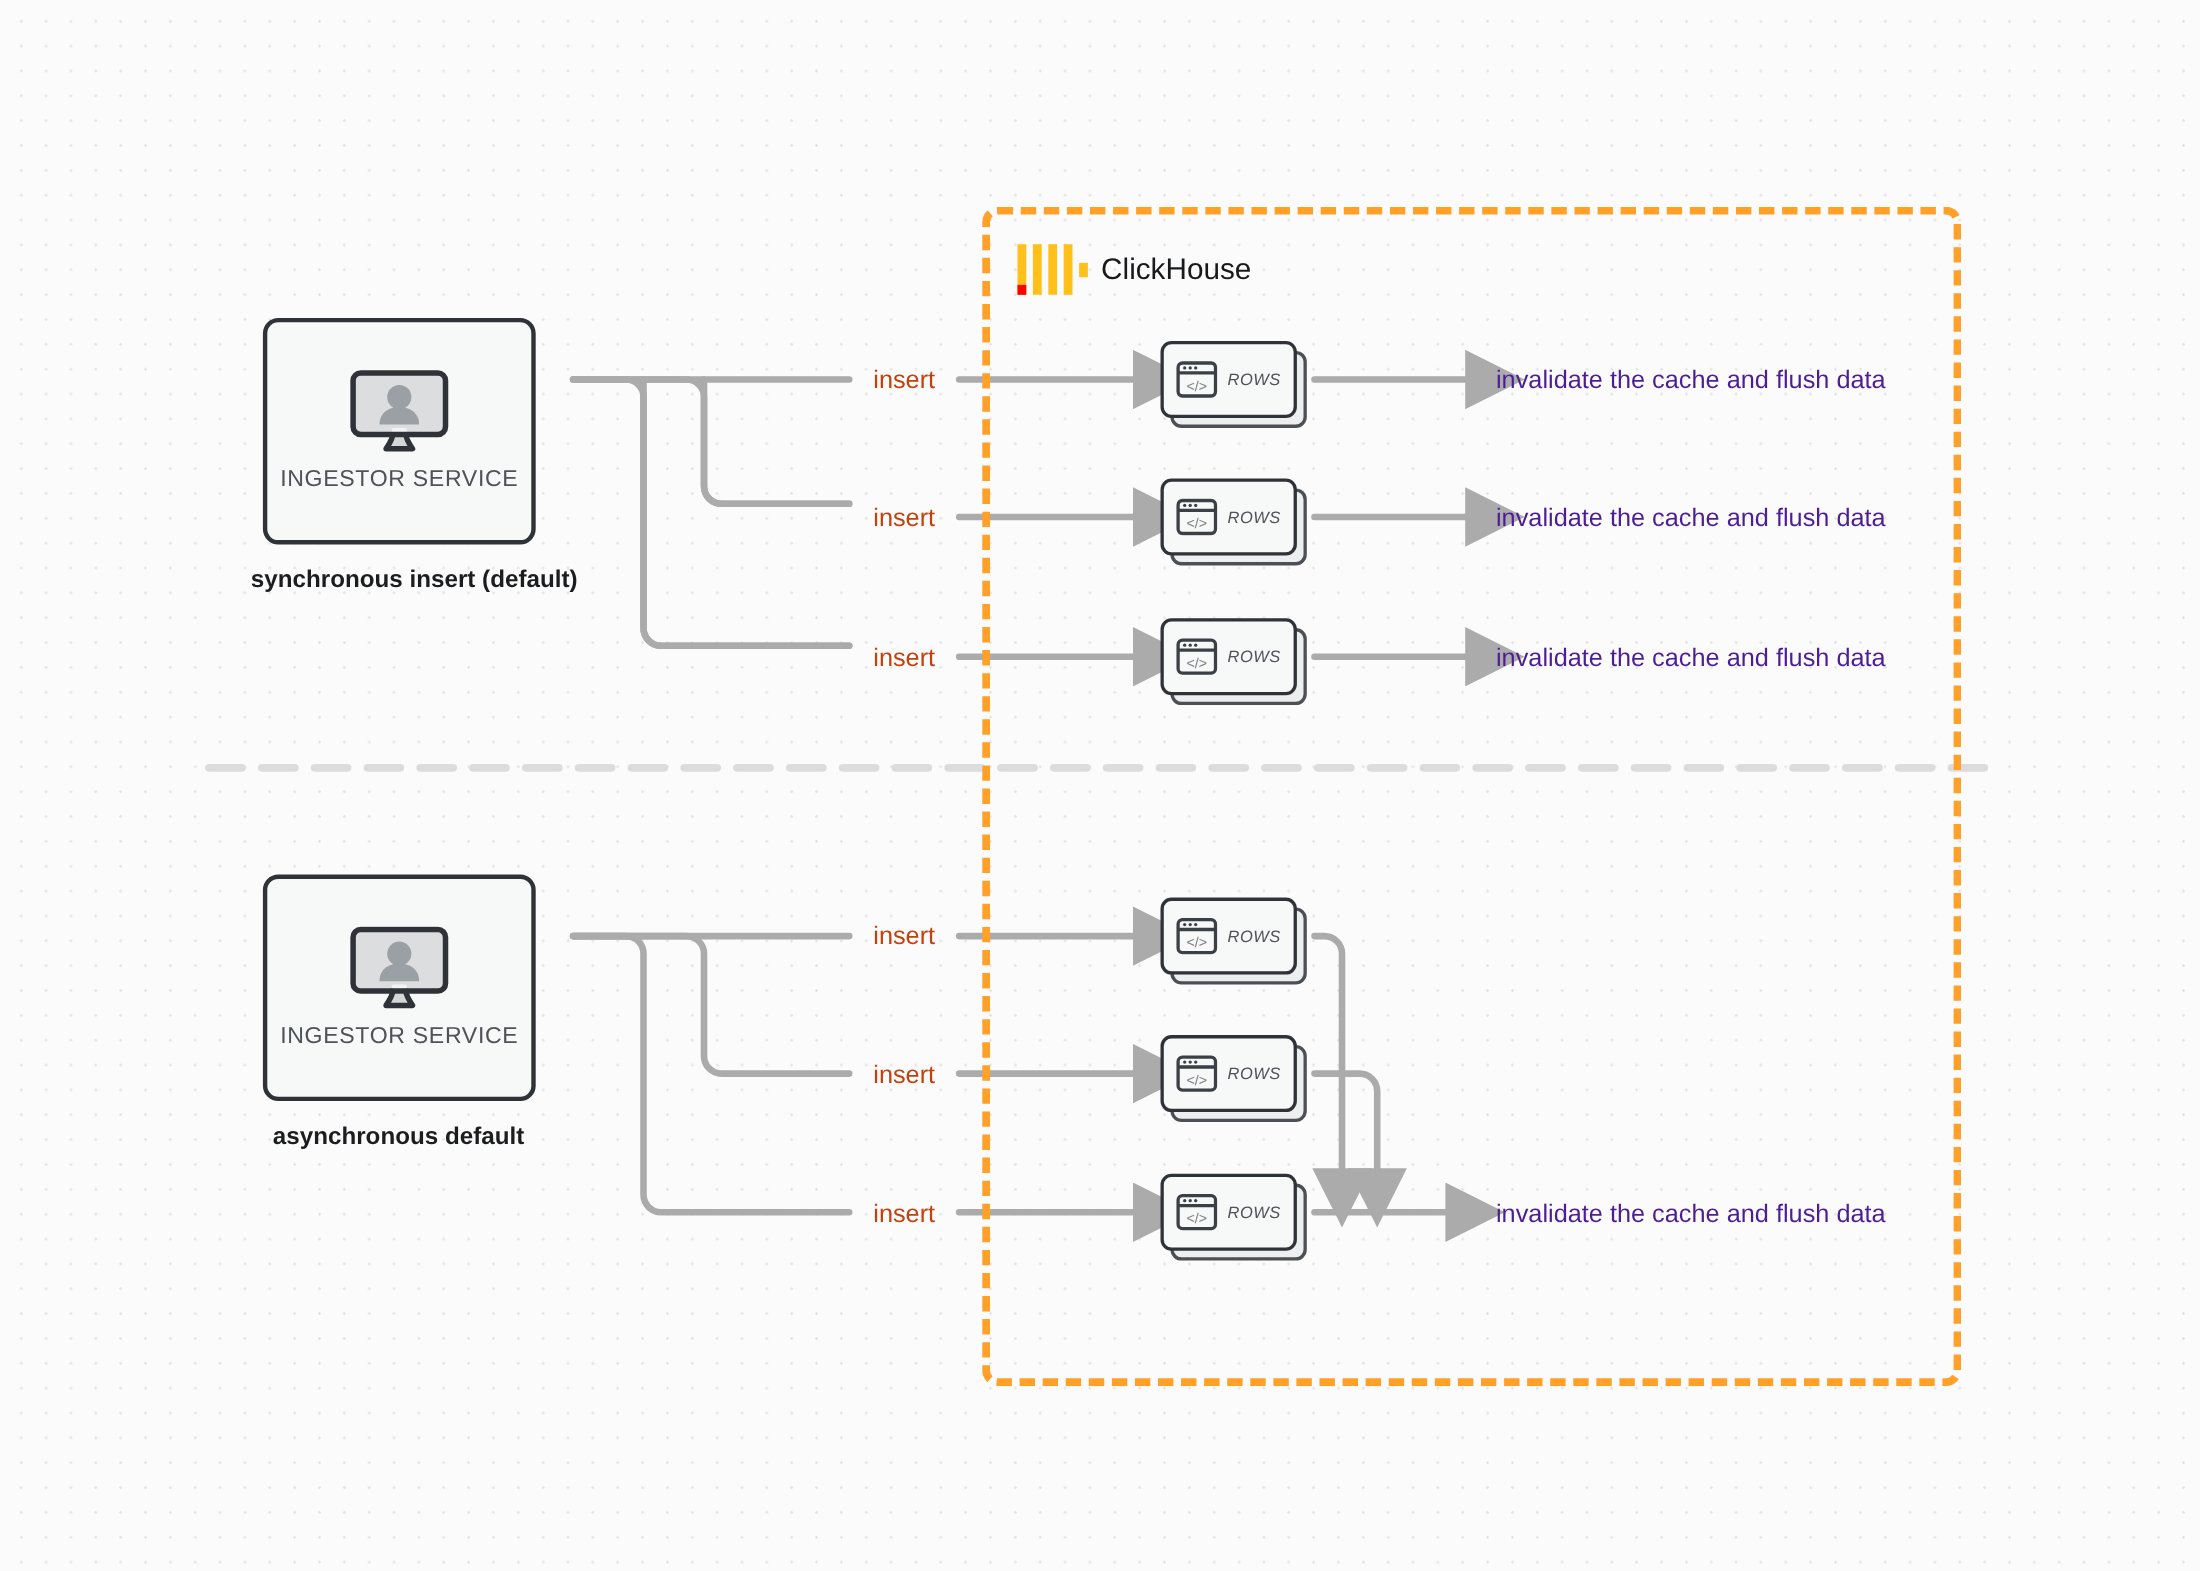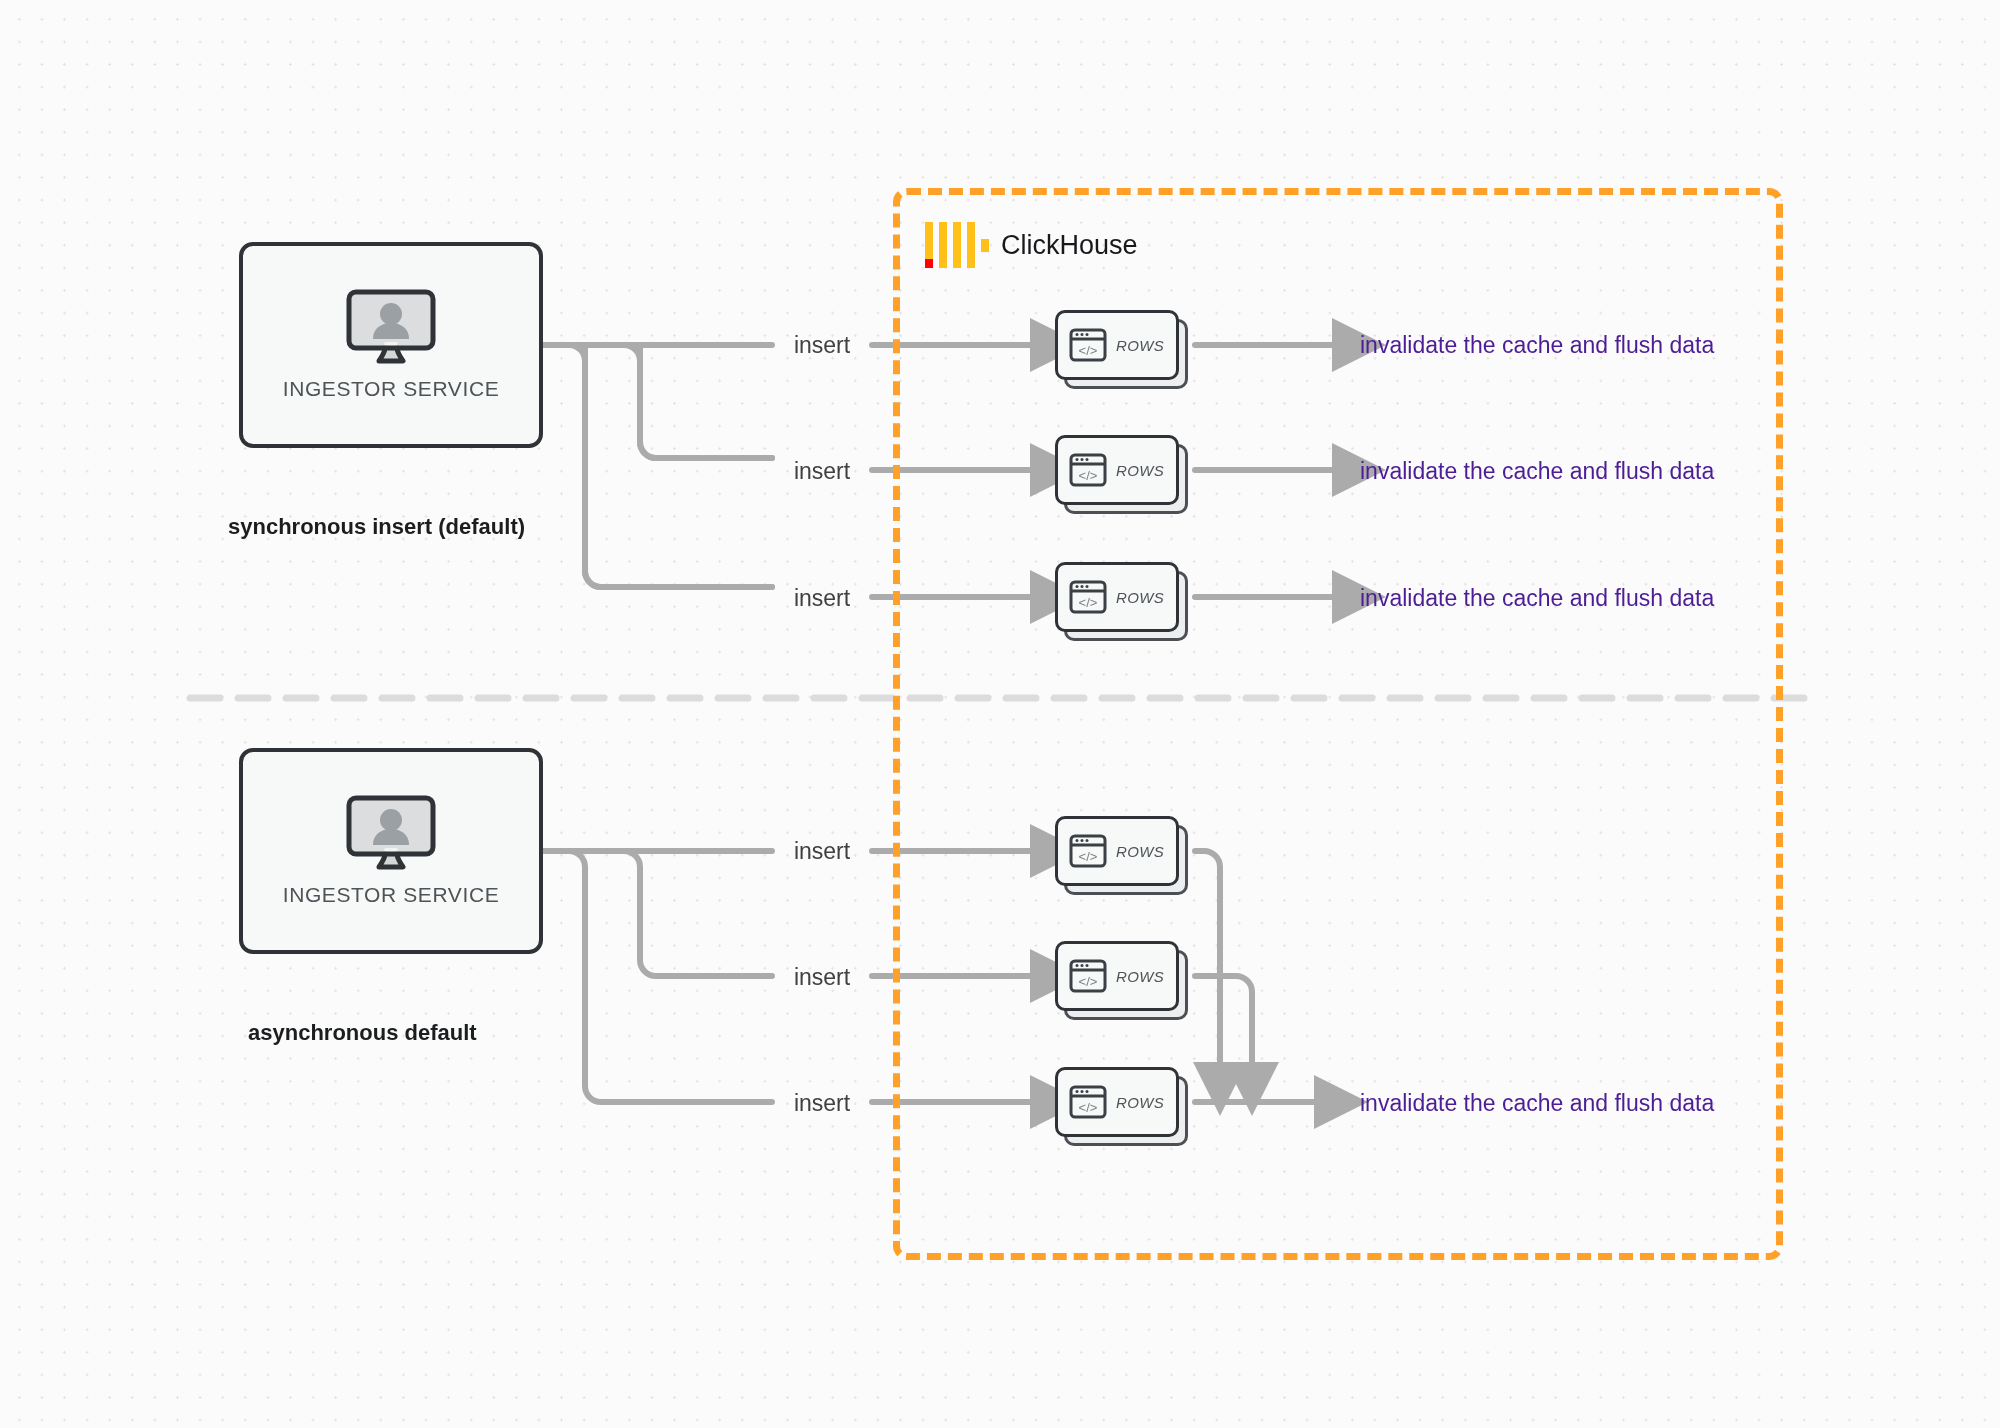--- a/index.html
+++ b/index.html
@@ -26,30 +26,31 @@
     top: 0;
     left: 0;
     width: 2000px;
     height: 1428px;
     pointer-events: none;
   }
 
   
   .service-box {
     position: absolute;
-    width: 304px;
+    width: 248px;
     height: 206px;
     border: 4px solid #2f3337;
     border-radius: 14px;
     background: #f7f8f8;
     box-sizing: border-box;
     display: flex;
     flex-direction: column;
     align-items: center;
     justify-content: center;
+    margin-top: 47px;
   }
   .service-label {
     font-size: 21px;
     color: #4e5357;
     letter-spacing: 0.6px;
     margin-top: 12px;
     white-space: nowrap;
   }
   .monitor-icon { width: 96px; height: 76px; display:block; }
 
@@ -160,21 +161,21 @@
   .flow-label {
     position: absolute;
     font-size: 23px;
     color: #4c1d95;
     white-space: nowrap;
     transform: translateY(-50%);
   }
   .insert-label {
     position: absolute;
     font-size: 23px;
-    color: #404040;
+    color: #c2410c;
     white-space: nowrap;
     transform: translate(-50%, -50%);
     background: transparent;
   }
 </style>
 </head>
 <body>
 
 <div class="canvas">
 

